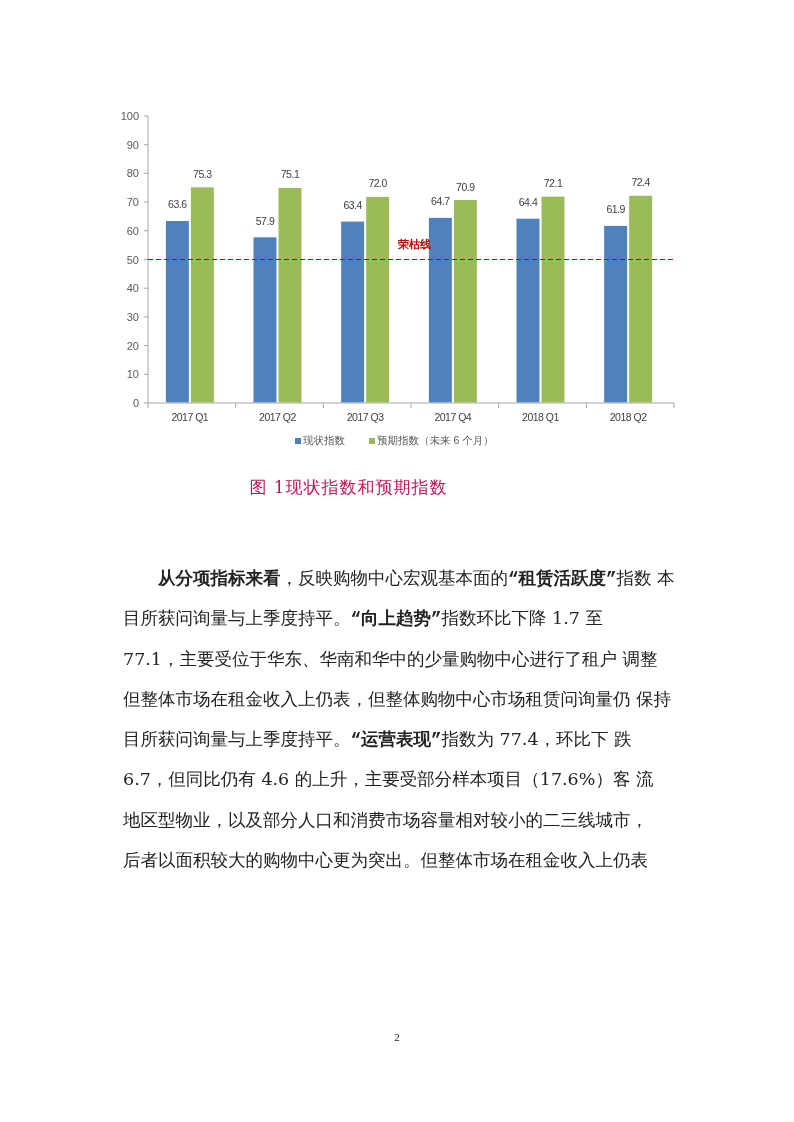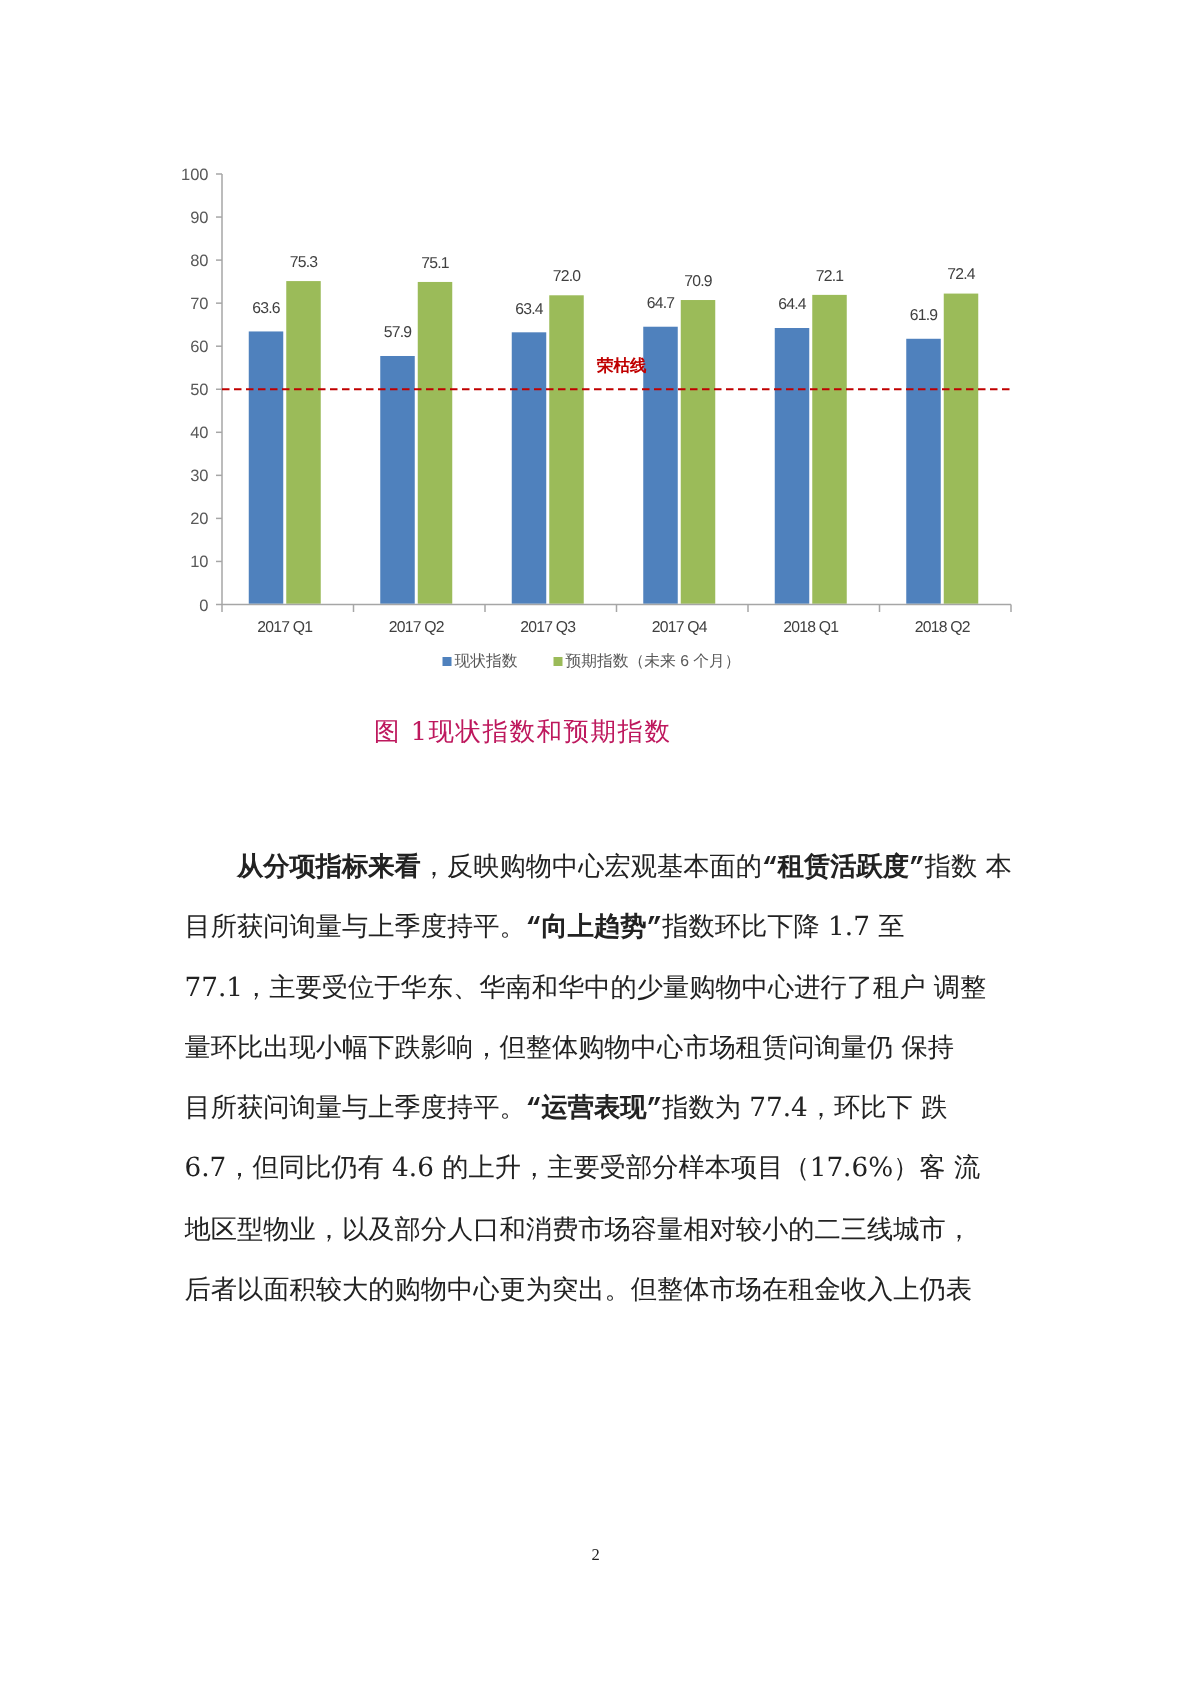--- a/index.html
+++ b/index.html
@@ -87,20 +87,20 @@
       <text x="377" y="444" font-size="10.5" fill="#595959">预期指数（未来 6 个月）</text>
     </svg>
 </div>
 
 <div class="caption">图 1现状指数和预期指数</div>
 
 <div class="body-text" id="body-text">
     <div class="line first"><span class="b">从分项指标来看</span><span>，反映购物中心宏观基本面的</span><span class="b">“租赁活跃度”</span><span>指数 本</span></div>
     <div class="line"><span>目所获问询量与上季度持平。</span><span class="b">“向上趋势”</span><span>指数环比下降 1.7 至</span></div>
     <div class="line"><span>77.1，主要受位于华东、华南和华中的少量购物中心进行了租户 调整</span></div>
-    <div class="line"><span>量环比出现小幅下跌影响，但整体购物中心市场租赁问询量仍 保持</span></div>
+    <div class="line"><span>但整体市场在租金收入上仍表，但整体购物中心市场租赁问询量仍 保持</span></div>
     <div class="line"><span>目所获问询量与上季度持平。</span><span class="b">“运营表现”</span><span>指数为 77.4，环比下 跌</span></div>
     <div class="line"><span>6.7，但同比仍有 4.6 的上升，主要受部分样本项目（17.6%）客 流</span></div>
     <div class="line"><span>地区型物业，以及部分人口和消费市场容量相对较小的二三线城市，</span></div>
     <div class="line"><span>后者以面积较大的购物中心更为突出。但整体市场在租金收入上仍表</span></div>
   </div>
 
 <div class="page-num">2</div>
 
 </body></html>

